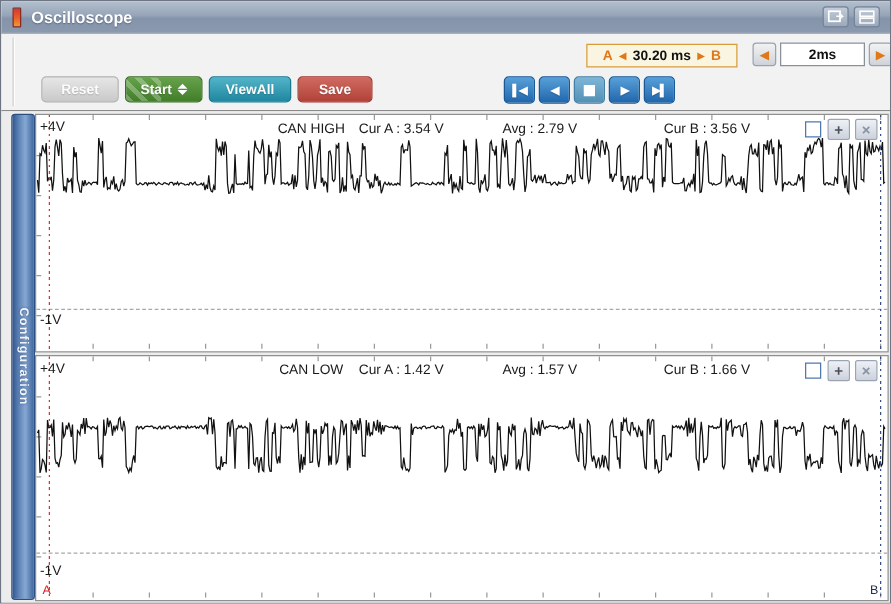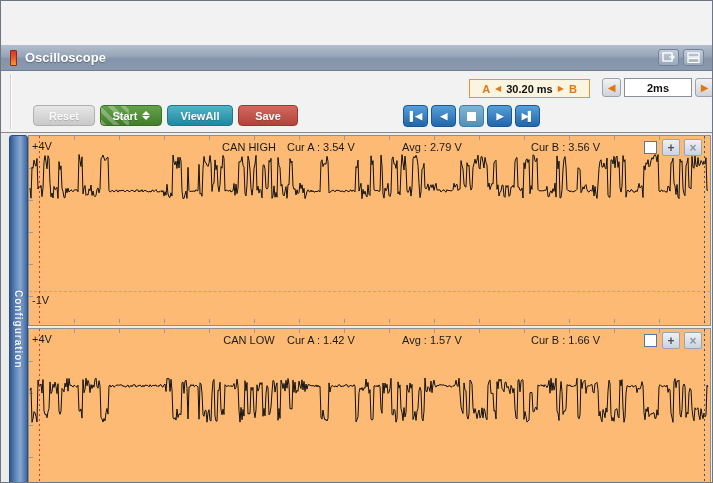--- a/index.html
+++ b/index.html
@@ -6,21 +6,20 @@
   html,body { font-family:"Liberation Sans", sans-serif; background:#fff; }
   #window {
     position:relative; width:713px; height:483px;
     border:1px solid #6e7684; background:#f2f2f2; overflow:hidden;
   }
   
   #titlebar {
     position:relative; height:26px;
     background:linear-gradient(#b3bfcd, #97a5b8 45%, #8494aa 55%, #8a99ae);
     border-bottom:1px solid #6d7d94;
-    margin-top:44px;
   }
   #app-icon {
     position:absolute; left:9px; top:5px; width:7px; height:16px;
     background:linear-gradient(#d8372b, #e8622c 55%, #f09a30);
     border:1px solid #8a2a20; border-radius:1px;
   }
   #title-text {
     position:absolute; left:24px; top:5px; font-size:13px; font-weight:bold;
     color:#ffffff; text-shadow:0 1px 1px rgba(40,50,70,.45);
   }
@@ -96,21 +95,21 @@
     position:absolute; left:8px; top:2px; width:19px; height:389px; border-radius:3px;
     background:linear-gradient(90deg,#31578e,#5d83b8 30%,#87a8d2 60%,#3f67a0);
     border:1px solid #2c4f82;
     display:flex; align-items:center; justify-content:center;
   }
   #config-label {
     writing-mode:vertical-rl; font-size:10px; font-weight:bold; color:#f2f6fc;
     letter-spacing:1px; text-shadow:0 0 2px rgba(20,40,80,.6);
   }
   #panels { position:absolute; left:27px; top:2px; right:1px; bottom:3px; display:flex; flex-direction:column; gap:2px; }
-  .scope-panel { position:relative; background:#fdba74; border:1px solid #8f8f8f; overflow:hidden; }
+  .scope-panel { position:relative; background:#ffffff; border:1px solid #8f8f8f; overflow:hidden; }
   #panel-1 { height:191px; }
   #panel-2 { flex:1; }
   .scale-label { position:absolute; left:3px; font-size:11px; color:#1a1a1a; z-index:4; }
   .scale-top { top:4px; }
   .ch-name { position:absolute; left:155px; top:5px; width:130px; text-align:center; font-size:11px; color:#1a1a1a; z-index:4; }
   .meas { position:absolute; top:5px; font-size:11px; color:#1a1a1a; z-index:4; }
   .meas-a { left:258px; } .meas-avg { left:373px; } .meas-b { left:502px; }
   .ch-checkbox { position:absolute; right:53px; top:5px; width:13px; height:13px; background:#fff; border:1px solid #4d78b0; z-index:5; }
   .panel-mini-btn {
     position:absolute; top:3px; width:18px; height:17px; border-radius:2px; z-index:5;

